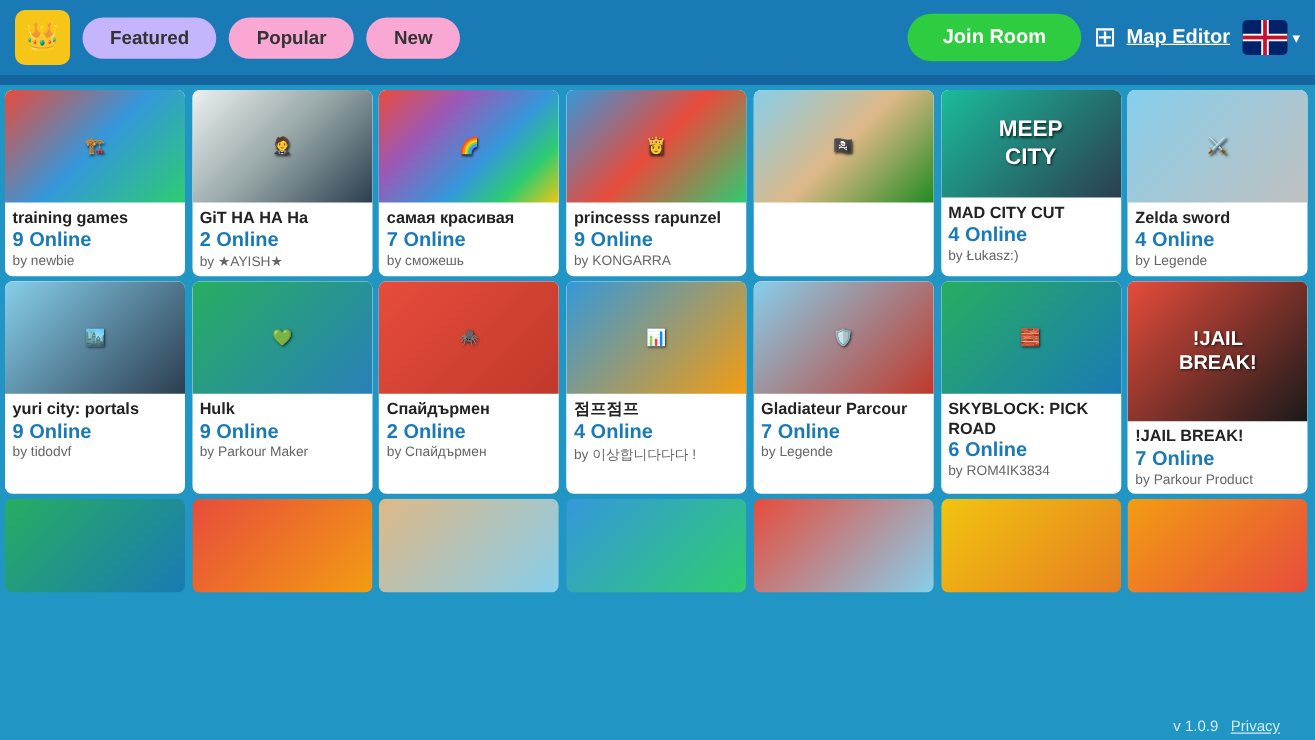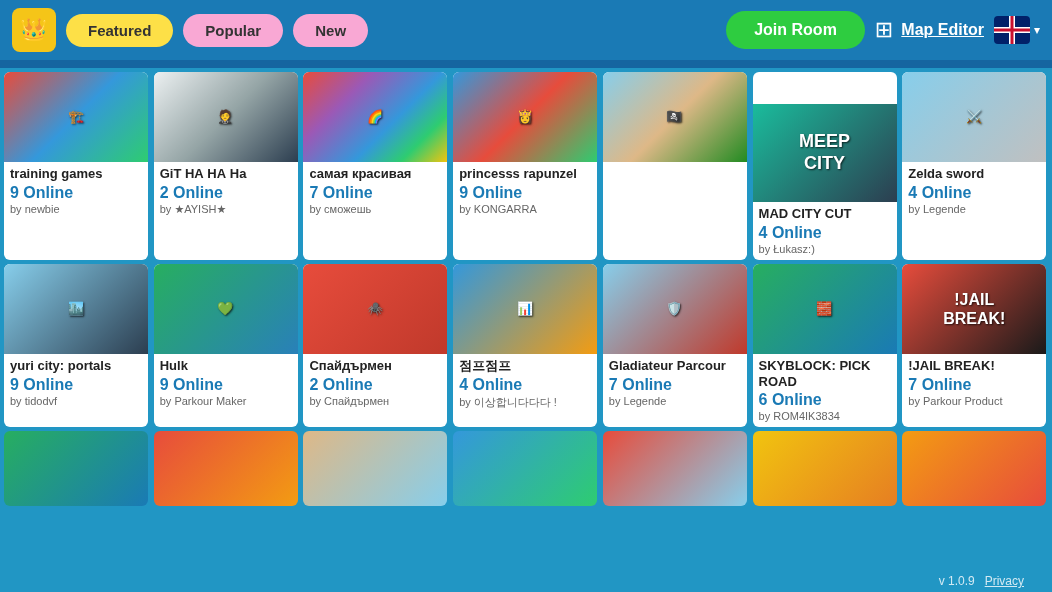--- a/index.html
+++ b/index.html
@@ -38,21 +38,21 @@
       border: none;
       border-radius: 20px;
       padding: 8px 22px;
       font-size: 15px;
       font-weight: 600;
       cursor: pointer;
       color: #333;
     }
 
     .nav-btn.active {
-      background: #fde047;
+      background: #c4b5fd;
     }
 
     #join-room-btn {
       background: #2ecc40;
       color: white;
       border: none;
       border-radius: 22px;
       padding: 10px 28px;
       font-size: 16px;
       font-weight: 700;
@@ -295,21 +295,21 @@
       <div class="game-online">9 Online</div>
       <div class="game-author">by KONGARRA</div>
     </div>
   </div>
 
   <div class="game-card">
     <div class="game-thumb-inner thumb-5 thumb-text">🏴‍☠️</div>
   </div>
 
   <div class="game-card">
-    <div class="game-thumb-inner thumb-text meep" style="height:98px;display:flex;align-items:center;justify-content:center;background:linear-gradient(135deg,#1abc9c,#2c3e50);margin-top:32px;">MEEP<br>CITY</div>
+    <div class="game-thumb-inner thumb-text meep" style="height:86px;display:flex;align-items:center;justify-content:center;background:linear-gradient(135deg,#1abc9c,#2c3e50);">MEEP<br>CITY</div>
     <div class="game-info">
       <div class="game-title">MAD CITY CUT</div>
       <div class="game-online">4 Online</div>
       <div class="game-author">by Łukasz:)</div>
     </div>
   </div>
 
   <div class="game-card">
     <div class="game-thumb-inner thumb-7 thumb-text" style="background:linear-gradient(135deg,#87ceeb,#c0c0c0);">⚔️</div>
     <div class="game-info">
@@ -367,21 +367,21 @@
   <div class="game-card">
     <div class="game-thumb-inner thumb-text" style="height:90px;display:flex;align-items:center;justify-content:center;background:linear-gradient(135deg,#27ae60,#1a7ab5);">🧱</div>
     <div class="game-info">
       <div class="game-title">SKYBLOCK: PICK ROAD</div>
       <div class="game-online">6 Online</div>
       <div class="game-author">by ROM4IK3834</div>
     </div>
   </div>
 
   <div class="game-card">
-    <div class="game-thumb-inner thumb-text jail" style="height:90px;display:flex;align-items:center;justify-content:center;font-size:16px;font-weight:900;background:linear-gradient(135deg,#e74c3c,#1a1a1a);color:#fff;">!JAIL<br>BREAK!</div>
+    <div class="game-thumb-inner thumb-text jail" style="height:112px;display:flex;align-items:center;justify-content:center;font-size:16px;font-weight:900;background:linear-gradient(135deg,#e74c3c,#1a1a1a);color:#fff;">!JAIL<br>BREAK!</div>
     <div class="game-info">
       <div class="game-title">!JAIL BREAK!</div>
       <div class="game-online">7 Online</div>
       <div class="game-author">by Parkour Product</div>
     </div>
   </div>
 
   <div class="game-card" style="height:75px;overflow:hidden;">
     <div class="game-thumb-inner third-row-thumb" style="background:linear-gradient(135deg,#27ae60,#1a7ab5);height:75px;"></div>
   </div>

